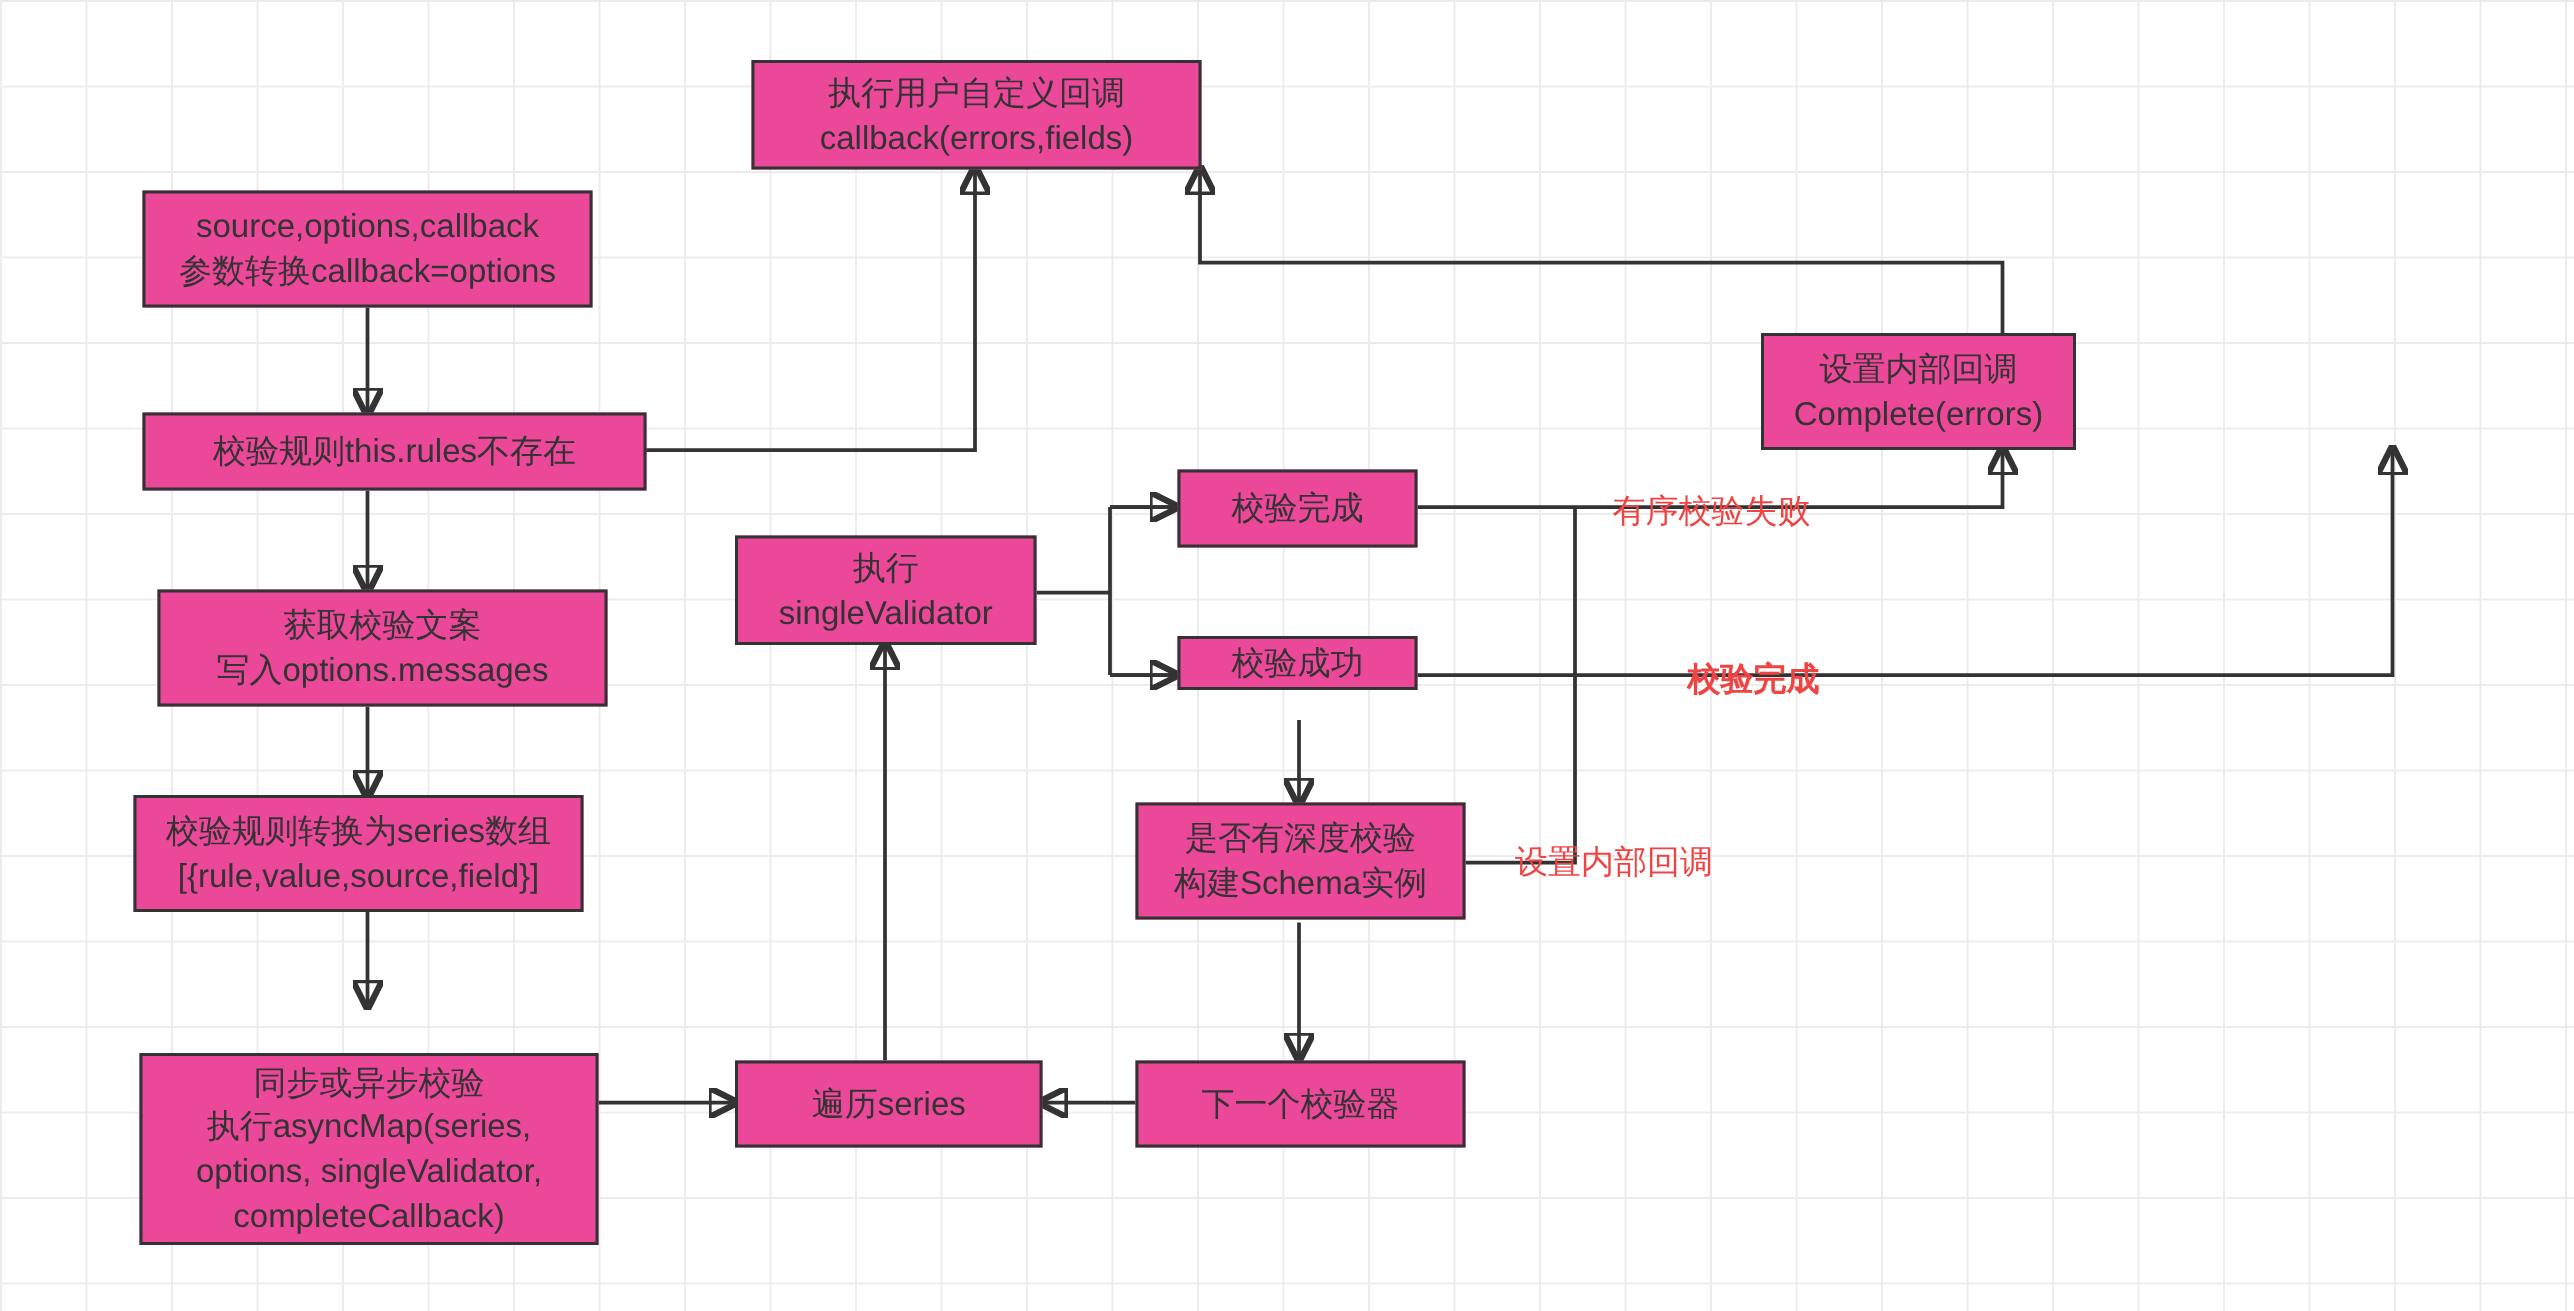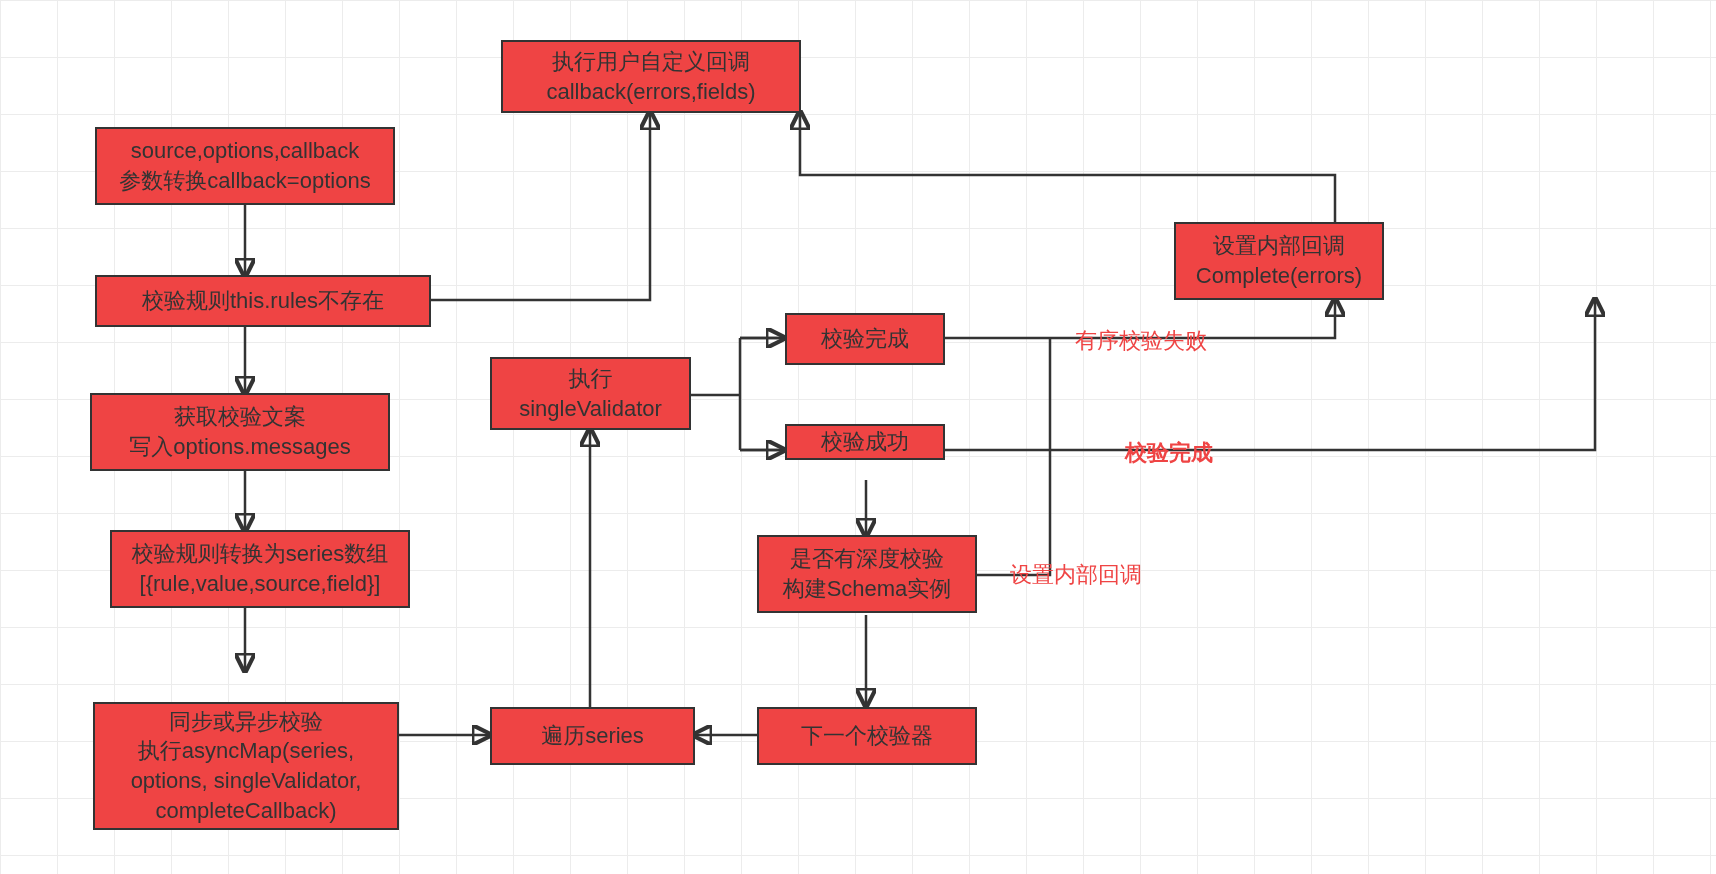--- a/index.html
+++ b/index.html
@@ -20,21 +20,21 @@
       linear-gradient(90deg, #ececec 1px, transparent 1px);
     background-size: 57px 57px;
   }
   .canvas {
     position: absolute;
     inset: 0;
   }
   .node {
     position: absolute;
     border: 2px solid #333;
-    background: #ef4444;
+    background: #ec4899;
     display: flex;
     flex-direction: column;
     align-items: center;
     justify-content: center;
     text-align: center;
     font-size: 22px;
     line-height: 1.35;
     padding: 6px 10px;
     box-sizing: border-box;
     white-space: pre;
@@ -113,31 +113,31 @@
 callback(errors,fields)</div>
 
   <div class="node" style="left:95px; top:127px; width:300px; height:78px;">source,options,callback
 参数转换callback=options</div>
 
   <div class="node" style="left:95px; top:275px; width:336px; height:52px;">校验规则this.rules不存在</div>
 
   <div class="node" style="left:1174px; top:222px; width:210px; height:78px;">设置内部回调
 Complete(errors)</div>
 
-  <div class="node" style="left:90px; top:393px; width:300px; height:78px;">获取校验文案
+  <div class="node" style="left:105px; top:393px; width:300px; height:78px;">获取校验文案
 写入options.messages</div>
 
   <div class="node" style="left:490px; top:357px; width:201px; height:73px;">执行
 singleValidator</div>
 
   <div class="node" style="left:785px; top:313px; width:160px; height:52px;">校验完成</div>
 
   <div class="node" style="left:785px; top:424px; width:160px; height:36px;">校验成功</div>
 
-  <div class="node" style="left:110px; top:530px; width:300px; height:78px;">校验规则转换为series数组
+  <div class="node" style="left:89px; top:530px; width:300px; height:78px;">校验规则转换为series数组
 [{rule,value,source,field}]</div>
 
   <div class="node" style="left:757px; top:535px; width:220px; height:78px;">是否有深度校验
 构建Schema实例</div>
 
   <div class="node" style="left:93px; top:670px; width:306px; height:128px;margin-top:32px;">同步或异步校验
 执行asyncMap(series,
 options, singleValidator,
 completeCallback)</div>
 

